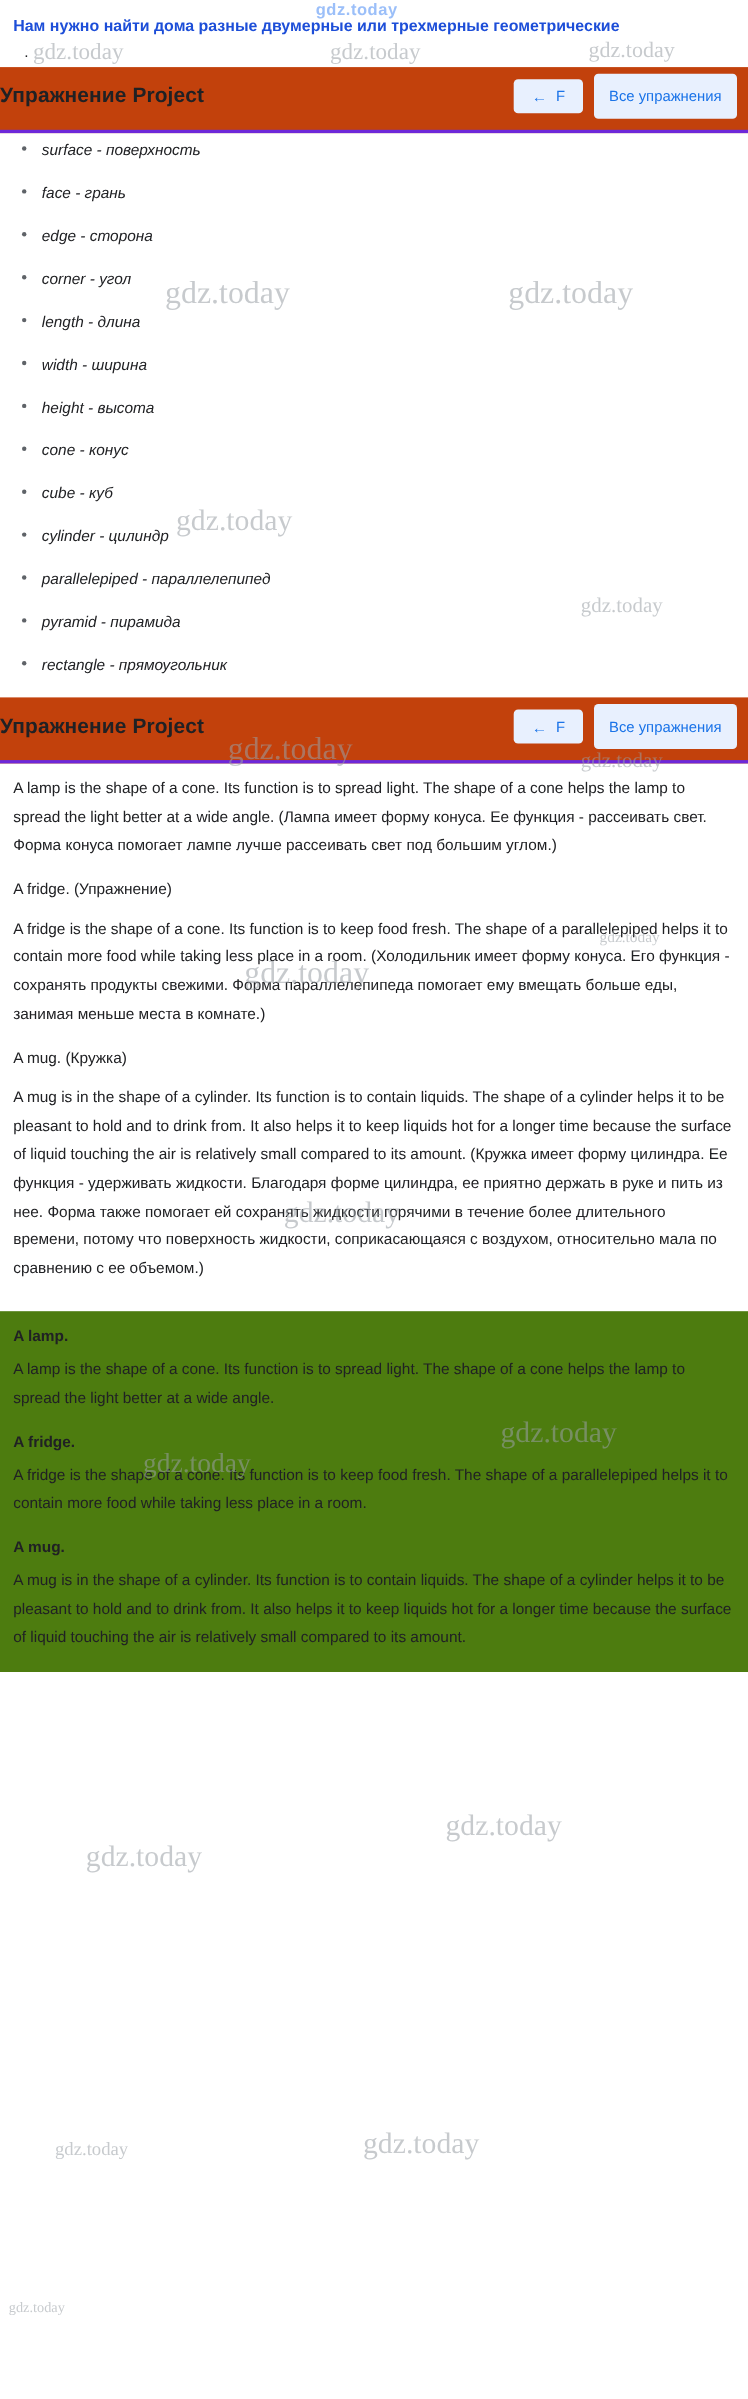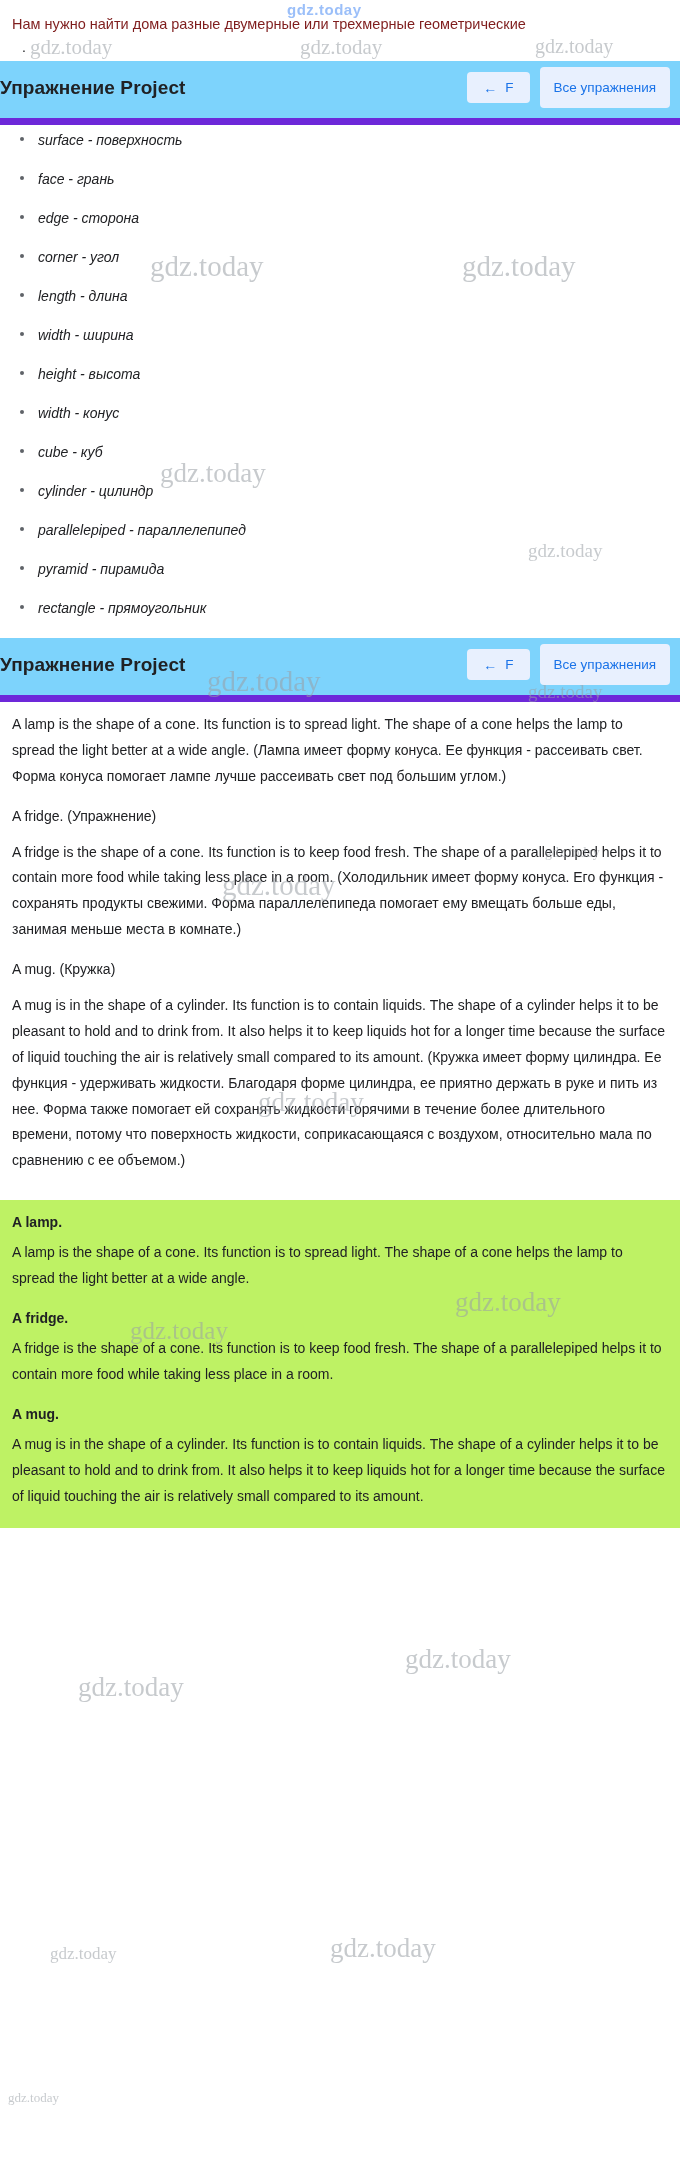--- a/index.html
+++ b/index.html
@@ -28,37 +28,37 @@
     z-index: 5;
     text-align: center;
   }
   .wm.blue { color: #8ab4f8; opacity: .85; font-family: "Liberation Sans", sans-serif; font-weight: 700; letter-spacing: .5px; }
 
   
   .top-note {
     padding: 14px 12px 2px 12px;
     font-size: 14.5px;
     line-height: 1.45;
-    color: #7f1d1d;
-    font-weight: 400;
+    color: #1d4ed8;
+    font-weight: 700;
   }
   .top-note-sub {
     padding: 2px 12px 6px 22px;
     font-size: 14px;
     color: #202124;
   }
 
   
   .ex-header {
     display: flex;
     align-items: center;
     justify-content: space-between;
     padding: 6px 10px 10px 0px;
-    border-bottom: 7px solid #6d28d9;
-    background: #7dd3fc;
+    border-bottom: 3px solid #6d28d9;
+    background: #c2410c;
   }
   .ex-title {
     font-size: 19px;
     font-weight: 700;
     color: #202124;
     padding-left: 0px;
     letter-spacing: .1px;
   }
   .ex-actions { display: flex; align-items: center; gap: 10px; }
   .pill-back {
@@ -122,21 +122,21 @@
   .answer-body p {
     margin: 0 0 14px 0;
     font-size: 14px;
     line-height: 1.85;
     color: #202124;
   }
   .answer-body p.tight { margin-bottom: 10px; }
 
   
   .solution {
-    background: #bef264;
+    background: #4d7c0f;
     padding: 14px 12px 18px 12px;
     margin: 6px 0 0 0;
   }
   .solution h4 {
     margin: 0 0 10px 0;
     font-size: 14px;
     font-weight: 700;
     color: #202124;
   }
   .solution p {
@@ -187,21 +187,21 @@
 
 <div class="vocab-clip">
   <ul class="vocab" style="margin-top:-18px;">
     <li>surface - поверхность</li>
     <li>face - грань</li>
     <li>edge - сторона</li>
     <li>corner - угол</li>
     <li>length - длина</li>
     <li>width - ширина</li>
     <li>height - высота</li>
-    <li>width - конус</li>
+    <li>cone - конус</li>
     <li>cube - куб</li>
     <li>cylinder - цилиндр</li>
     <li>parallelepiped - параллелепипед</li>
     <li>pyramid - пирамида</li>
     <li>rectangle - прямоугольник</li>
 
   </ul>
 </div>
 
 <div class="ex-header">

